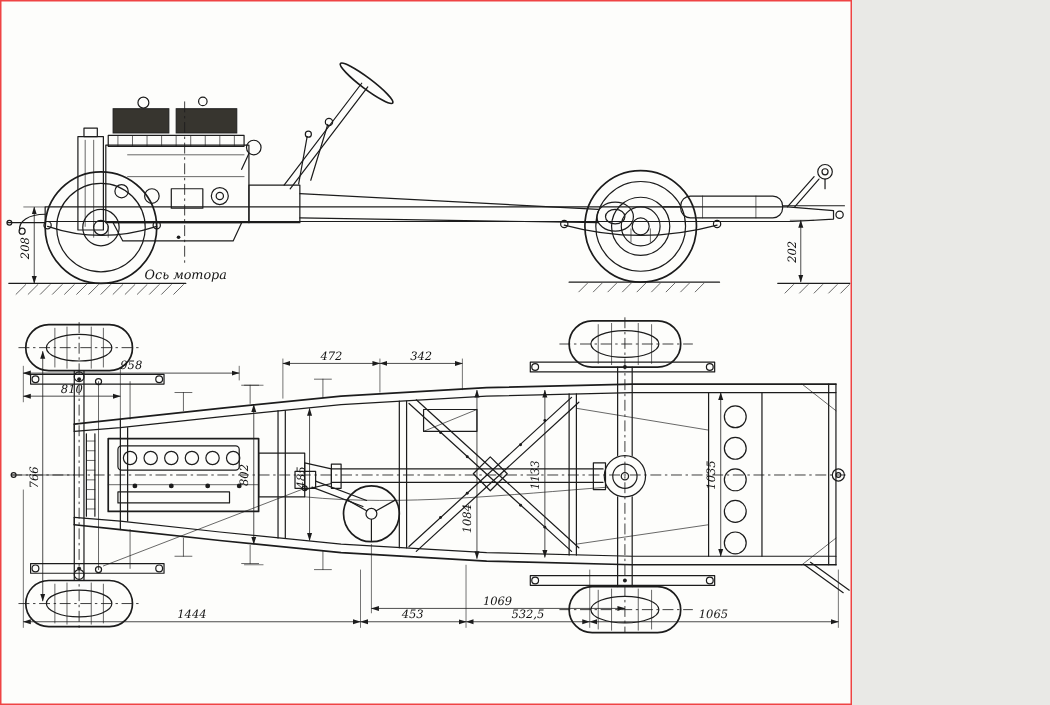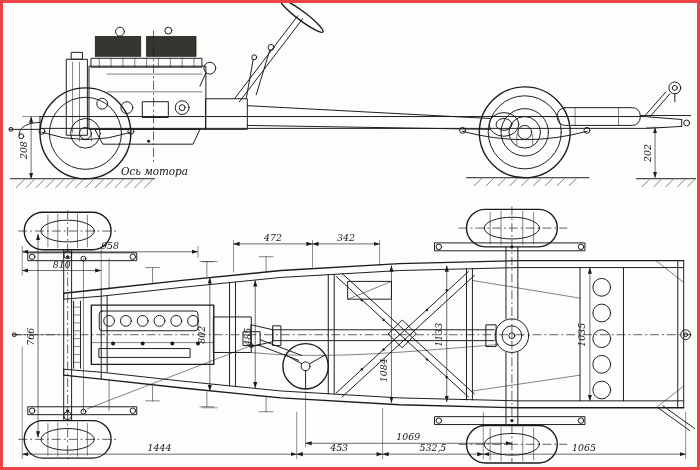--- a/index.html
+++ b/index.html
@@ -1,16 +1,16 @@
 <!DOCTYPE html>
 <html><head>
 <meta charset="utf-8">
 <style>
   html,body{margin:0;padding:0;background:#e9e9e6;}
-  .stage{width:700px;height:470px;position:relative;background:#fdfdfb;border:3px solid #ef4444;box-sizing:border-box;overflow:hidden;}
+  .stage{width:568px;height:470px;position:relative;background:#fdfdfb;border:1px solid #ef4444;box-sizing:border-box;overflow:hidden;}
   .stage svg{position:absolute;left:0;top:0;width:100%;height:100%;}
   .ink{stroke:#1c1c1c;fill:none;stroke-width:1;stroke-linecap:round;stroke-linejoin:round;}
   .thin{stroke-width:.55;}
   .th2{stroke-width:1.4;}
   .filldark{fill:#37352f;stroke:#1c1c1c;stroke-width:.8;}
   .dash{stroke:#1c1c1c;fill:none;stroke-width:.7;stroke-dasharray:9 3 2 3;}
   .dim{stroke:#1c1c1c;stroke-width:.65;fill:none;}
   .ext{stroke:#1c1c1c;stroke-width:.5;fill:none;}
   .dot{fill:#1c1c1c;stroke:none;}
   .dt{font-family:"DejaVu Serif","Liberation Serif",serif;font-style:italic;font-size:9.5px;fill:#141414;text-anchor:middle;}

